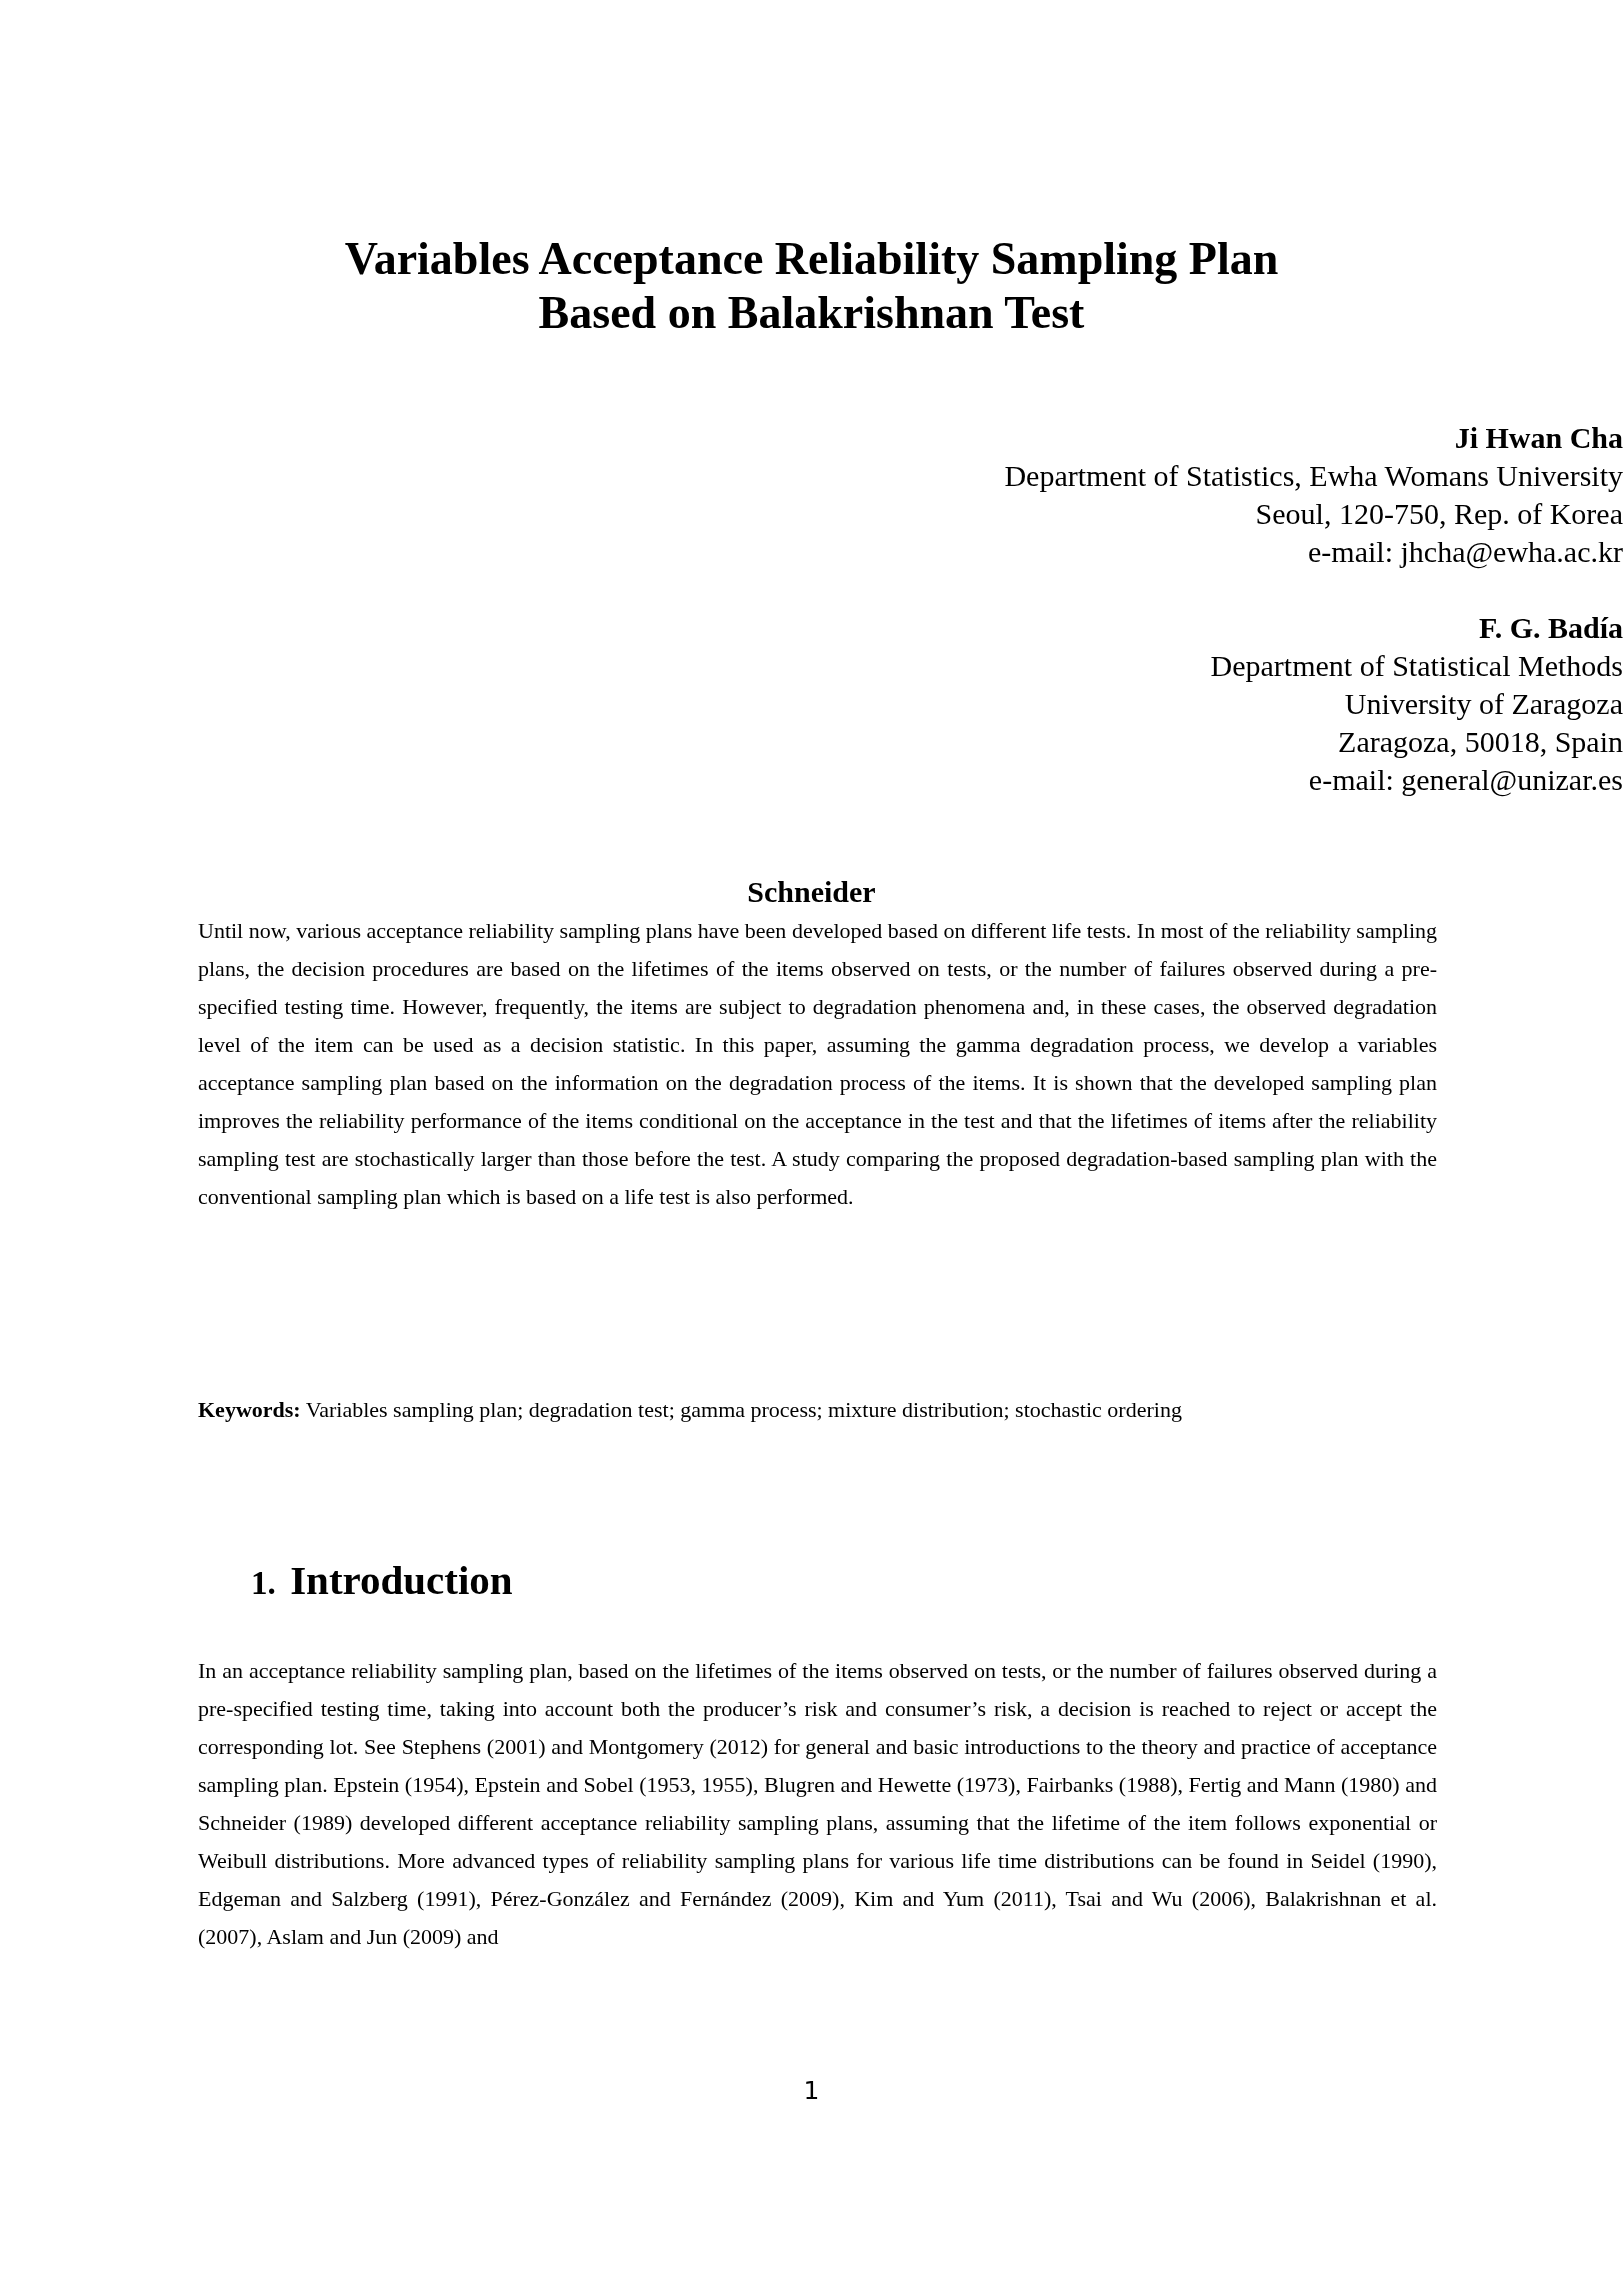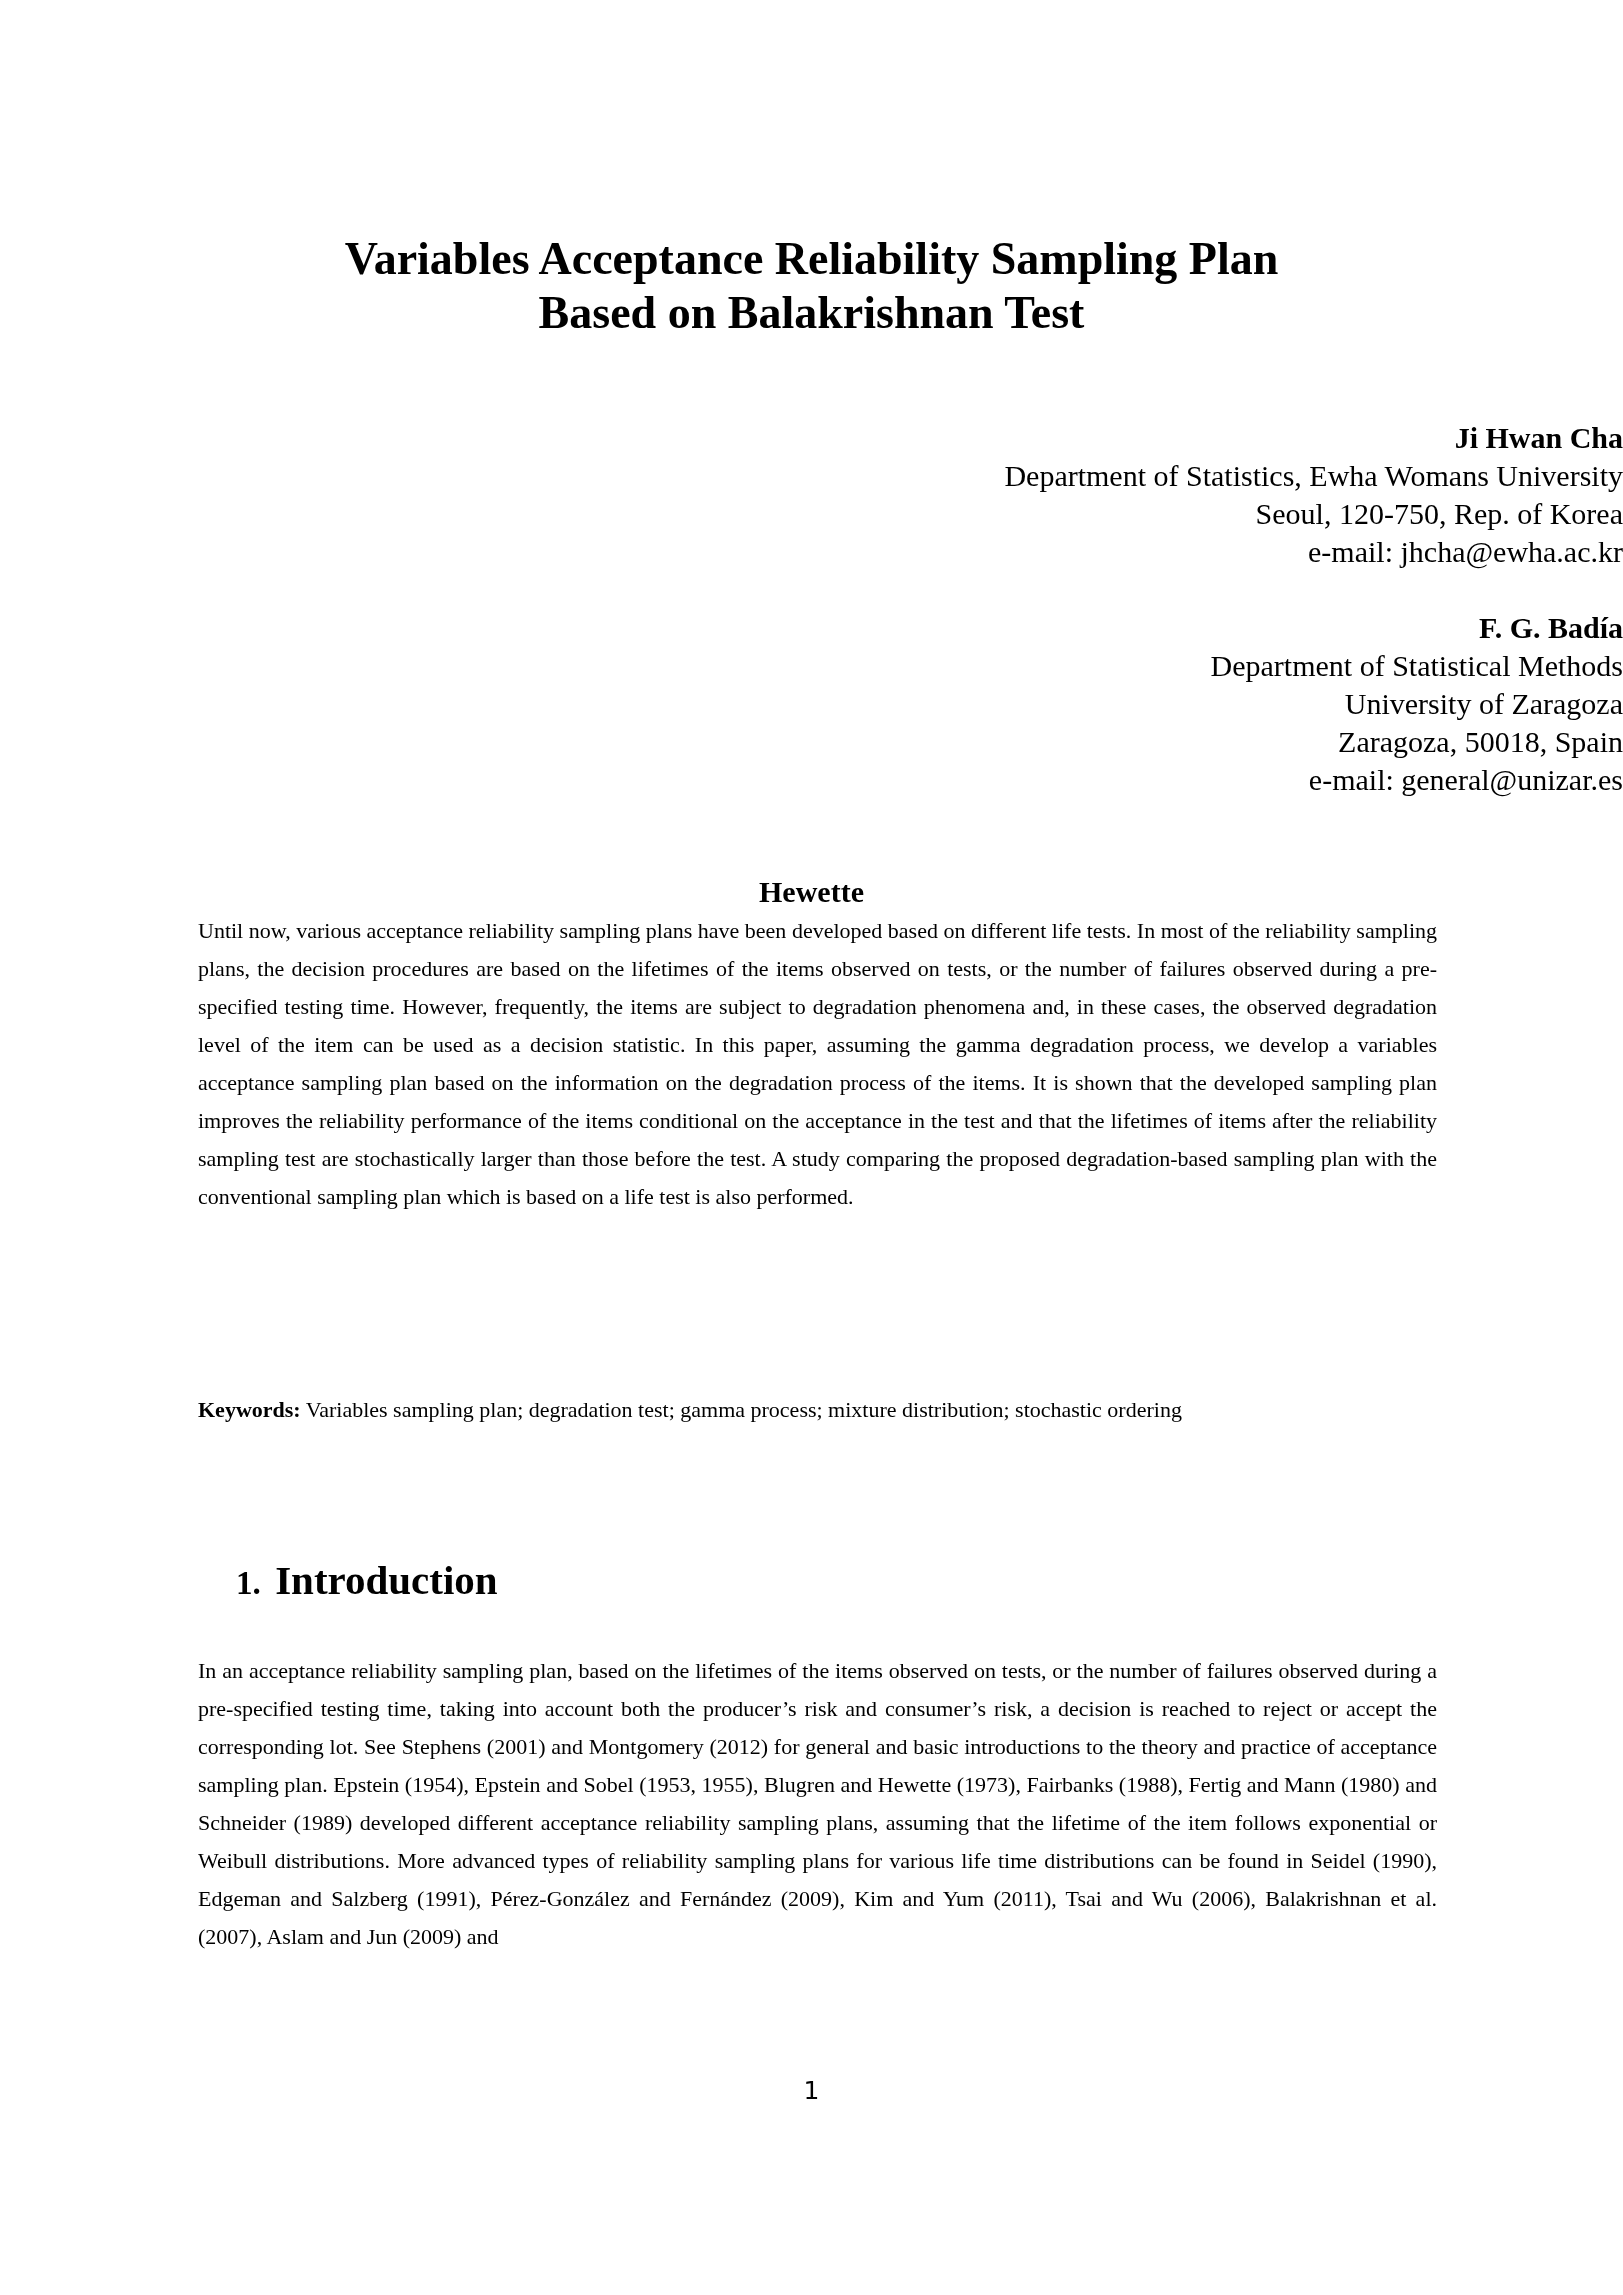--- a/index.html
+++ b/index.html
@@ -63,21 +63,21 @@
     font-size: 22px;
     line-height: 38px;
     text-align: justify;
     margin: 0;
   }
   .abstract-body { top: 912px; }
   .keywords { top: 1391px; }
   .keywords .kw-label { font-weight: bold; }
   .section-heading {
     position: absolute;
-    left: 236px;
+    left: 251px;
     top: 1557px;
     font-weight: bold;
     font-size: 41px;
     line-height: 47px;
     margin: 0;
   }
   .section-heading .num { font-size: 33px; margin-right: 14.4px; }
   .intro-body { top: 1652px; }
   .page-number {
     position: absolute;
@@ -109,21 +109,21 @@
     </div>
     <div class="author-block">
       <span class="name">F. G. Badía</span>
       <span class="line">Department of Statistical Methods</span>
       <span class="line">University of Zaragoza</span>
       <span class="line">Zaragoza, 50018, Spain</span>
       <span class="line">e-mail: general@unizar.es</span>
     </div>
   </div>
 
-  <h2 class="abstract-heading">Hewette</h2>
+  <h2 class="abstract-heading">Schneider</h2>
 
   <p class="text-block abstract-body">Until now, various acceptance reliability sampling plans have been developed based on different life tests. In most of the reliability sampling plans, the decision procedures are based on the lifetimes of the items observed on tests, or the number of failures observed during a pre-specified testing time. However, frequently, the items are subject to degradation phenomena and, in these cases, the observed degradation level of the item can be used as a decision statistic. In this paper, assuming the gamma degradation process, we develop a variables acceptance sampling plan based on the information on the degradation process of the items. It is shown that the developed sampling plan improves the reliability performance of the items conditional on the acceptance in the test and that the lifetimes of items after the reliability sampling test are stochastically larger than those before the test. A study comparing the proposed degradation-based sampling plan with the conventional sampling plan which is based on a life test is also performed.</p>
 
   <p class="text-block keywords"><span class="kw-label">Keywords:</span><span> Variables sampling plan; degradation test; gamma process; mixture distribution; stochastic ordering</span></p>
 
   <h2 class="section-heading"><span class="num">1.</span><span>Introduction</span></h2>
 
   <p class="text-block intro-body">In an acceptance reliability sampling plan, based on the lifetimes of the items observed on tests, or the number of failures observed during a pre-specified testing time, taking into account both the producer’s risk and consumer’s risk, a decision is reached to reject or accept the corresponding lot. See Stephens (2001) and Montgomery (2012) for general and basic introductions to the theory and practice of acceptance sampling plan. Epstein (1954), Epstein and Sobel (1953, 1955), Blugren and Hewette (1973), Fairbanks (1988), Fertig and Mann (1980) and Schneider (1989) developed different acceptance reliability sampling plans, assuming that the lifetime of the item follows exponential or Weibull distributions. More advanced types of reliability sampling plans for various life time distributions can be found in Seidel (1990), Edgeman and Salzberg (1991), Pérez-González and Fernández (2009), Kim and Yum (2011), Tsai and Wu (2006), Balakrishnan et al. (2007), Aslam and Jun (2009) and</p>
 
   <div class="page-number">1</div>

